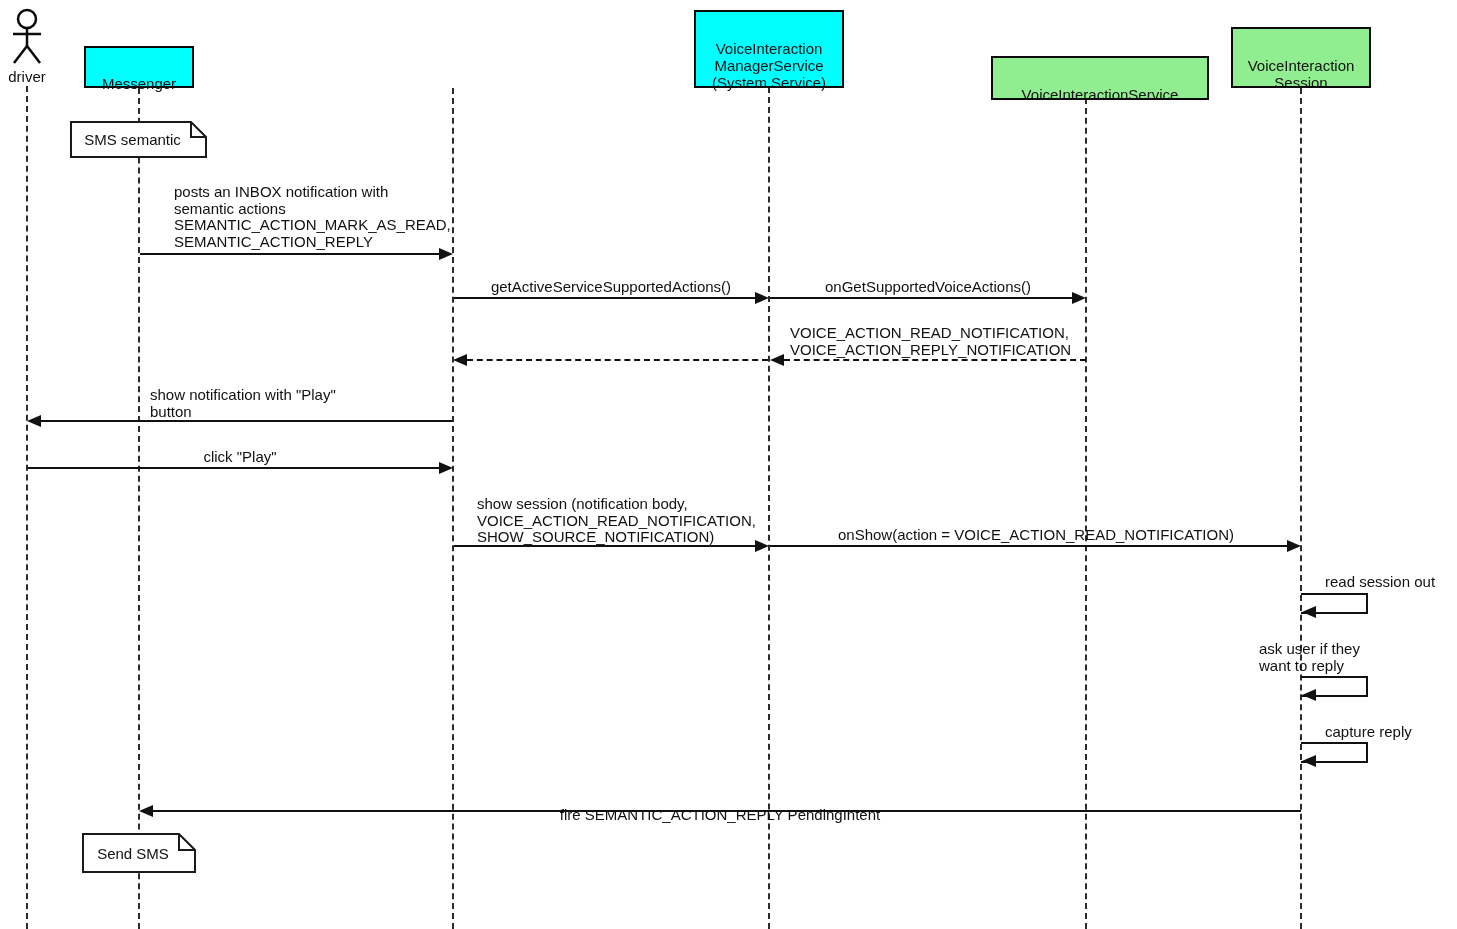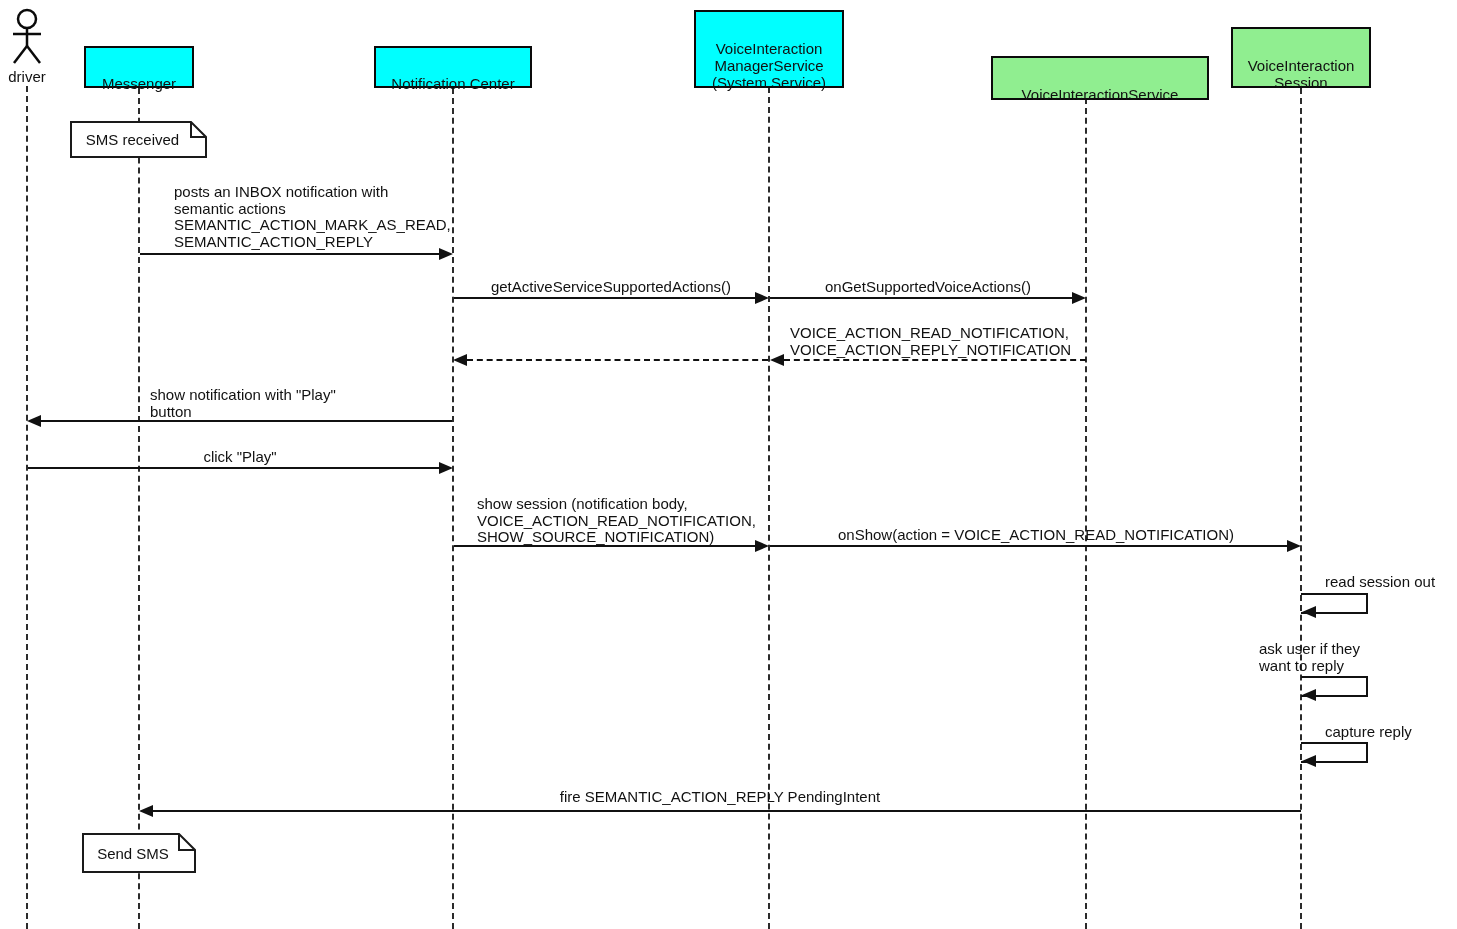--- a/index.html
+++ b/index.html
@@ -49,42 +49,39 @@
       <line class="stroke" x1="9" y1="29" x2="37" y2="29"></line>
       <line class="stroke" x1="23" y1="41" x2="10" y2="58"></line>
       <line class="stroke" x1="23" y1="41" x2="36" y2="58"></line>
     </svg>
     <div class="actor-label" style="left:27px;top:68px">driver</div>
   </div>
 
   <div class="pbox cyan" style="left:84px;top:46px;width:110px;height:42px">
     <span>Messenger</span>
   </div>
-  <div class="pbox cyan" style="left:374px;top:46px;width:158px;height:42px">
-    <span>Notification Center</span>
-  </div>
   <div class="pbox cyan" style="left:694px;top:10px;width:150px;height:78px">
     <span>VoiceInteraction
 ManagerService
 (System Service)</span>
   </div>
   <div class="pbox green" style="left:991px;top:56px;width:218px;height:44px">
     <span>VoiceInteractionService</span>
   </div>
   <div class="pbox green" style="left:1231px;top:27px;width:140px;height:61px">
     <span>VoiceInteraction
 Session</span>
   </div>
 
   <div class="note" style="left:70px;top:121px;width:137px;height:37px">
     <svg width="137" height="37" viewBox="0 0 137 37">
       <path d="M1,1 H121 L136,16 V36 H1 Z" fill="#ffffff" stroke="#1a1a1a" stroke-width="2"></path>
       <path d="M121,1 V16 H136" fill="none" stroke="#1a1a1a" stroke-width="2"></path>
     </svg>
-    <span>SMS received</span>
+    <span>SMS semantic</span>
   </div>
 
   <div>
     <div class="msg-label" style="left:174px;top:184px">posts an INBOX notification with
 semantic actions
 SEMANTIC_ACTION_MARK_AS_READ,
 SEMANTIC_ACTION_REPLY</div>
     <div class="msg-line" style="left:140px;top:253px;width:301px"></div>
     <div class="ah r" style="left:439px;top:248px"></div>
   </div>
@@ -150,21 +147,21 @@
     <div class="ah l" style="left:1302px;top:689px"></div>
   </div>
 
   <div>
     <div class="msg-label" style="left:1325px;top:724px">capture reply</div>
     <div class="self-loop" style="left:1301px;top:742px;width:67px;height:21px"></div>
     <div class="ah l" style="left:1302px;top:755px"></div>
   </div>
 
   <div>
-    <div class="msg-label center" style="left:720px;top:789px">fire SEMANTIC_ACTION_REPLY PendingIntent</div>
+    <div class="msg-label center" style="left:720px;top:807px">fire SEMANTIC_ACTION_REPLY PendingIntent</div>
     <div class="msg-line" style="left:153px;top:810px;width:1148px"></div>
     <div class="ah l" style="left:139px;top:805px"></div>
   </div>
 
   <div class="note" style="left:82px;top:833px;width:114px;height:40px">
     <svg width="114" height="40" viewBox="0 0 114 40">
       <path d="M1,1 H97 L113,17 V39 H1 Z" fill="#ffffff" stroke="#1a1a1a" stroke-width="2"></path>
       <path d="M97,1 V17 H113" fill="none" stroke="#1a1a1a" stroke-width="2"></path>
     </svg>
     <span>Send SMS</span>

